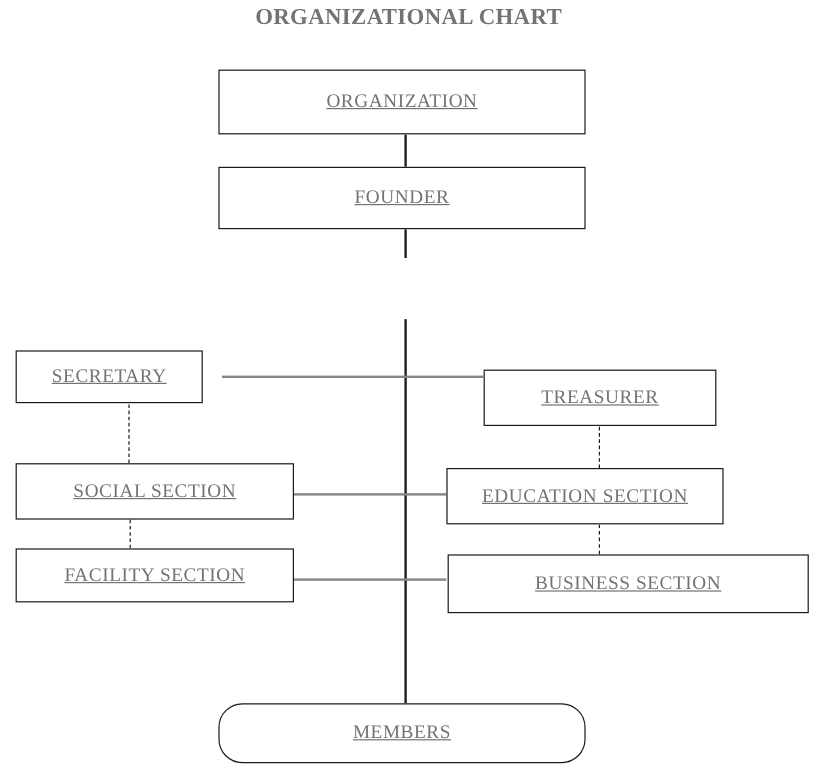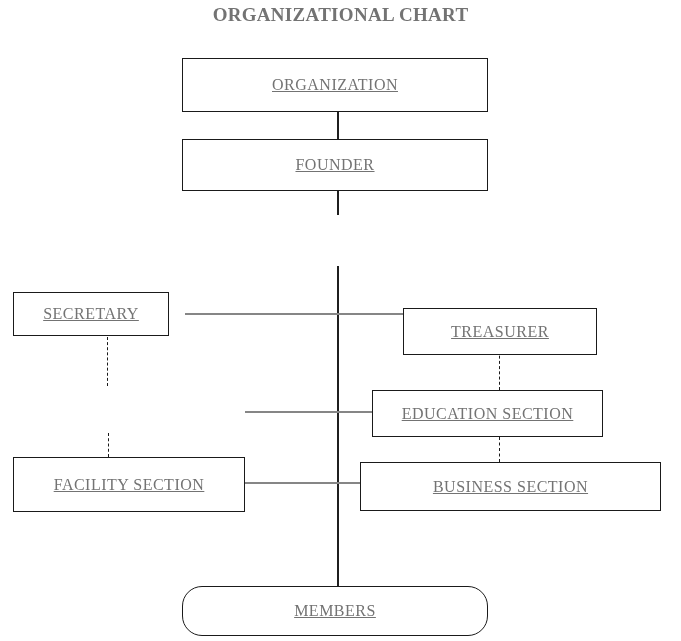--- a/index.html
+++ b/index.html
@@ -54,22 +54,22 @@
     z-index: 1;
   }
   
   #n-organization { left: 182px; top: 58px;  width: 306px; height: 54px; }
   #n-founder      { left: 182px; top: 139px; width: 306px; height: 52px; }
   #n-chairperson  { left: 182px; top: 215px; width: 306px; height: 51px; }
   #n-secretary    { left: 13px;  top: 292px; width: 156px; height: 44px; }
   #n-treasurer    { left: 403px; top: 292px; width: 194px; height: 47px; margin-top: 16px; }
   #n-social       { left: 13px;  top: 386px; width: 232px; height: 47px; }
   #n-education    { left: 372px; top: 390px; width: 231px; height: 47px; }
-  #n-facility     { left: 13px;  top: 457px; width: 232px; height: 55px; }
-  #n-business     { left: 360px; top: 462px; width: 301px; height: 49px; }
+  #n-facility     { left: 13px;  top: 457px; width: 232px; height: 45px; }
+  #n-business     { left: 373px; top: 462px; width: 301px; height: 49px; }
   #n-members      { left: 182px; top: 586px; width: 306px; height: 50px; border-radius: 20px; }
   
   #v-org-founder        { left: 337px; top: 112px; height: 27px; }
   #v-founder-chair      { left: 337px; top: 191px; height: 24px; }
   #v-chair-members      { left: 337px; top: 266px; height: 320px; }
   #h-secretary-treasurer{ left: 185px; top: 313px; width: 218px; }
   #h-social-education   { left: 245px; top: 411px; width: 127px; }
   #h-facility-business  { left: 245px; top: 482px; width: 127px; }
   #d-secretary-social   { left: 107px; top: 337px; height: 49px; }
   #d-social-facility    { left: 108px; top: 433px; height: 24px; }
@@ -91,18 +91,19 @@
   <div class="hline" id="h-facility-business"></div>
   <div class="dline" id="d-secretary-social"></div>
   <div class="dline" id="d-social-facility"></div>
   <div class="dline" id="d-treasurer-education"></div>
   <div class="dline" id="d-education-business"></div>
 
   <div class="node" id="n-organization">ORGANIZATION</div>
   <div class="node" id="n-founder">FOUNDER</div>
   <div class="node" id="n-secretary">SECRETARY</div>
   <div class="node" id="n-treasurer">TREASURER</div>
+  <div class="node" id="n-social">SOCIAL SECTION</div>
   <div class="node" id="n-education">EDUCATION SECTION</div>
   <div class="node" id="n-facility">FACILITY SECTION</div>
   <div class="node" id="n-business">BUSINESS SECTION</div>
   <div class="node" id="n-members">MEMBERS</div>
 
 </div>
 
 </body></html>

